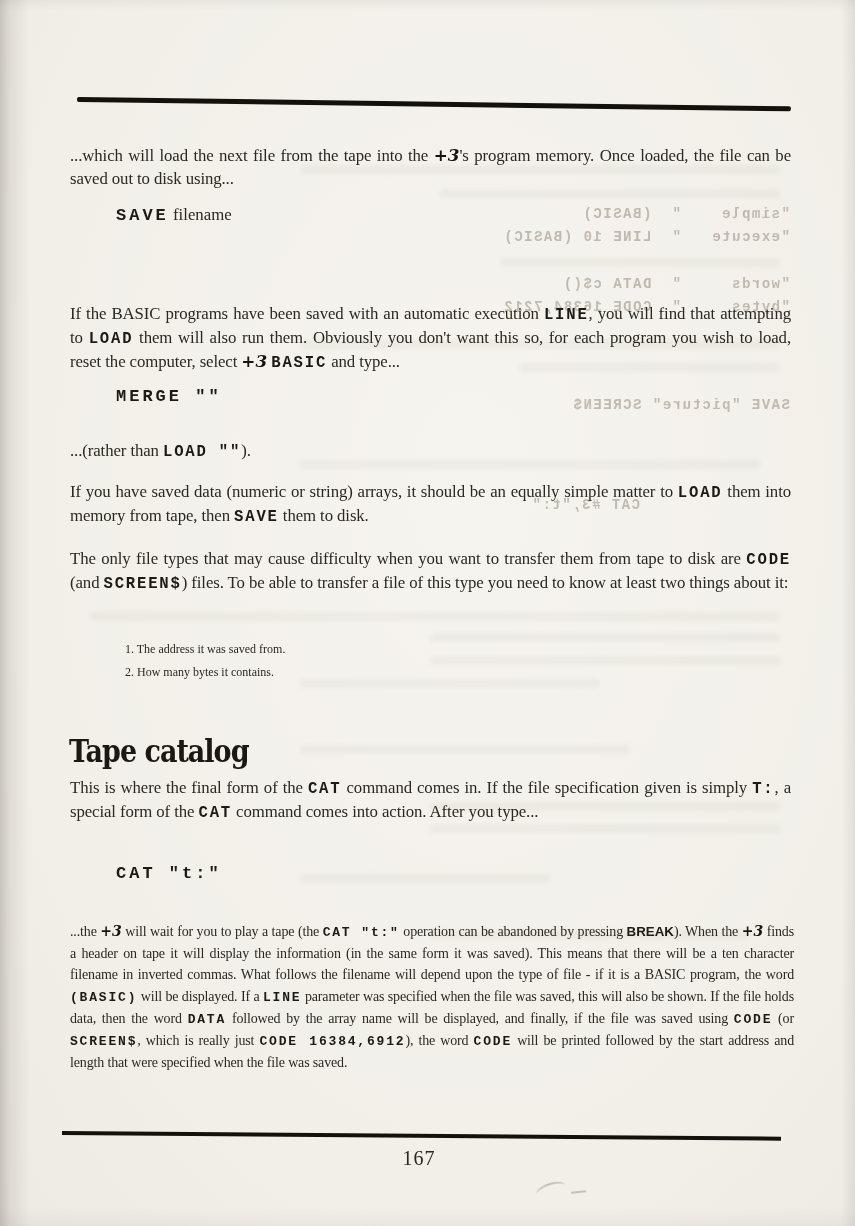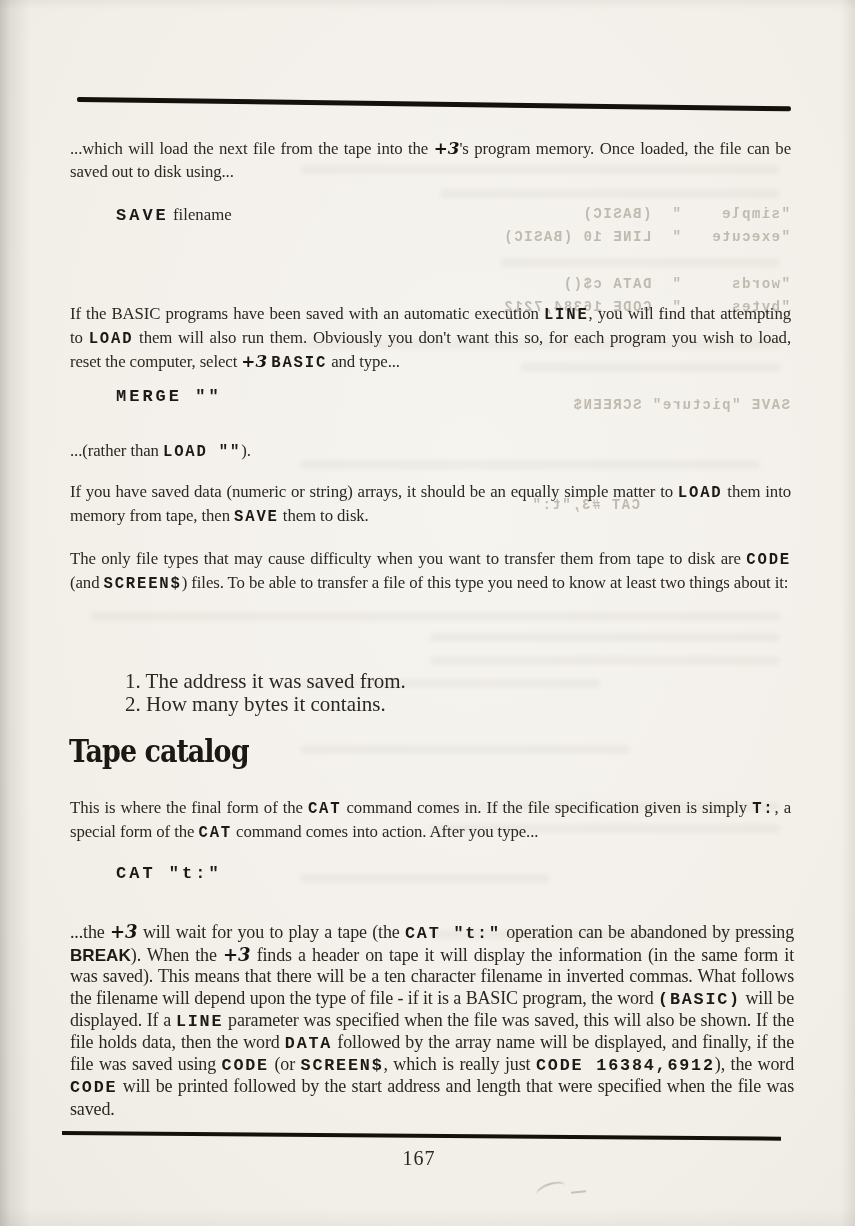--- a/index.html
+++ b/index.html
@@ -14,23 +14,23 @@
       radial-gradient(ellipse at 55% 40%, #f6f4ef 0%, #f2efe9 70%, #edeae3 100%);
   }
   .rule { position:absolute; background:#14110d; transform-origin:left center; }
   .rule-top { left:77px; top:97px; width:714px; height:5px; transform:rotate(0.75deg); border-radius:2px; }
   .rule-bottom { left:62px; top:1131px; width:719px; height:3.5px; transform:rotate(0.45deg); }
   .para {
     position:absolute; left:70px; width:721px;
     font-size:16.8px; line-height:22.5px; letter-spacing:-0.1px;
     text-align:justify;
   }
-  .para-tight { font-size:18px; line-height:21.2px; letter-spacing:-0.15px; width:724px; }
+  .para-tight { font-size:14px; line-height:21.2px; letter-spacing:-0.15px; width:724px; }
   .codeline { position:absolute; left:116px; font-size:16.8px; white-space:pre; }
-  .listblock { position:absolute; left:125px; top:638px; font-size:21px; line-height:23px;margin-top:32px; }
+  .listblock { position:absolute; left:125px; top:638px; font-size:12px; line-height:23px; }
   .heading {
     position:absolute; left:69px; top:733px;
     font-family:"DejaVu Serif", serif; font-weight:700; font-size:27px; letter-spacing:-1px;
     transform:scaleY(1.18); transform-origin:left top; color:#1b1814;
   }
   .seg-m  { font-family:"Liberation Mono", monospace; font-weight:700; font-size:.93em; letter-spacing:1.8px; color:#1d1a15; white-space:pre; }
   .seg-cm { font-family:"Liberation Mono", monospace; font-weight:700; font-size:17px;  letter-spacing:3px;   color:#1d1a15; white-space:pre; }
   .seg-p3 { font-family:"DejaVu Serif", serif; font-weight:700; font-style:italic; letter-spacing:0; color:#161310; }
   .seg-b  { font-family:"Liberation Sans", sans-serif; font-weight:700; font-size:.95em; letter-spacing:0; color:#1d1a15; }
   .page-number { position:absolute; left:0; top:1147px; width:838px; text-align:center; font-size:20px; letter-spacing:1px; color:#2b2822; }
@@ -71,21 +71,21 @@
       <div class="ghost-mono" style="left: 557px; top: 229px; width: 233px;">"execute   "  LINE 10 (BASIC)</div>
       <div class="ghost-mono" style="left: 577px; top: 276px; width: 213px;">"words     "  DATA c$()</div>
       <div class="ghost-mono" style="left: 552px; top: 299px; width: 238px;">"bytes     "  CODE 16384,7212</div>
       <div class="ghost-mono" style="left: 560px; top: 397px; width: 230px;">SAVE "picture" SCREEN$</div>
       <div class="ghost-mono" style="left: 470px; top: 497px; width: 170px;">CAT #3,"t:"</div>
     </div>
 
   <div class="rule rule-top"></div>
   <div class="rule rule-bottom"></div>
 
-  <div class="para" style="top:137px;"><span>...which will load the next file from the tape into the </span><span class="seg-p3">+3</span><span>'s program memory. Once loaded, the file can be saved out to disk using...</span></div>
+  <div class="para" style="top:144px;"><span>...which will load the next file from the tape into the </span><span class="seg-p3">+3</span><span>'s program memory. Once loaded, the file can be saved out to disk using...</span></div>
 
   <div class="codeline" style="top:205px;"><span class="seg-cm">SAVE</span><span> filename</span></div>
 
 
   <div class="para" style="top:303px;"><span>If the BASIC programs have been saved with an automatic execution </span><span class="seg-m">LINE</span><span>, you will find that attempting to </span><span class="seg-m">LOAD</span><span> them will also run them. Obviously you don't want this so, for each program you wish to load, reset the computer, select </span><span class="seg-p3">+3</span><span> </span><span class="seg-m">BASIC</span><span> and type...</span></div>
 
   <div class="codeline" style="top:386px;"><span class="seg-cm">MERGE ""</span></div>
 
   <div class="para" style="top:440px;"><span>...(rather than </span><span class="seg-m">LOAD ""</span><span>).</span></div>
 
@@ -93,21 +93,21 @@
 
   <div class="para" style="top:481px;"><span>If you have saved data (numeric or string) arrays, it should be an equally simple matter to </span><span class="seg-m">LOAD</span><span> them into memory from tape, then </span><span class="seg-m">SAVE</span><span> them to disk.</span></div>
 
   <div class="listblock" id="list-container">
       <div>1. The address it was saved from.</div>
       <div>2. How many bytes it contains.</div>
     </div>
 
   <div class="heading">Tape catalog</div>
 
-  <div class="para" style="top:797px;"><span>This is where the final form of the </span><span class="seg-m">CAT</span><span> command comes in. If the file specification given is simply </span><span class="seg-m">T:</span><span>, a special form of the </span><span class="seg-m">CAT</span><span> command comes into action. After you type...</span></div>
+  <div class="para" style="top:777px;"><span>This is where the final form of the </span><span class="seg-m">CAT</span><span> command comes in. If the file specification given is simply </span><span class="seg-m">T:</span><span>, a special form of the </span><span class="seg-m">CAT</span><span> command comes into action. After you type...</span></div>
 
   <div class="codeline" style="top:863px;"><span class="seg-cm">CAT "t:"</span></div>
 
   <div class="para para-tight" style="top:921px;"><span>...the </span><span class="seg-p3">+3</span><span> will wait for you to play a tape (the </span><span class="seg-m">CAT "t:"</span><span> operation can be abandoned by pressing </span><span class="seg-b">BREAK</span><span>). When the </span><span class="seg-p3">+3</span><span> finds a header on tape it will display the information (in the same form it was saved). This means that there will be a ten character filename in inverted commas. What follows the filename will depend upon the type of file - if it is a BASIC program, the word </span><span class="seg-m">(BASIC)</span><span> will be displayed. If a </span><span class="seg-m">LINE</span><span> parameter was specified when the file was saved, this will also be shown. If the file holds data, then the word </span><span class="seg-m">DATA</span><span> followed by the array name will be displayed, and finally, if the file was saved using </span><span class="seg-m">CODE</span><span> (or </span><span class="seg-m">SCREEN$</span><span>, which is really just </span><span class="seg-m">CODE 16384,6912</span><span>), the word </span><span class="seg-m">CODE</span><span> will be printed followed by the start address and length that were specified when the file was saved.</span></div>
 
   <div class="page-number">167</div>
   <div class="smudge-hook"></div>
   <div class="smudge-dash"></div>
 
 </div>

